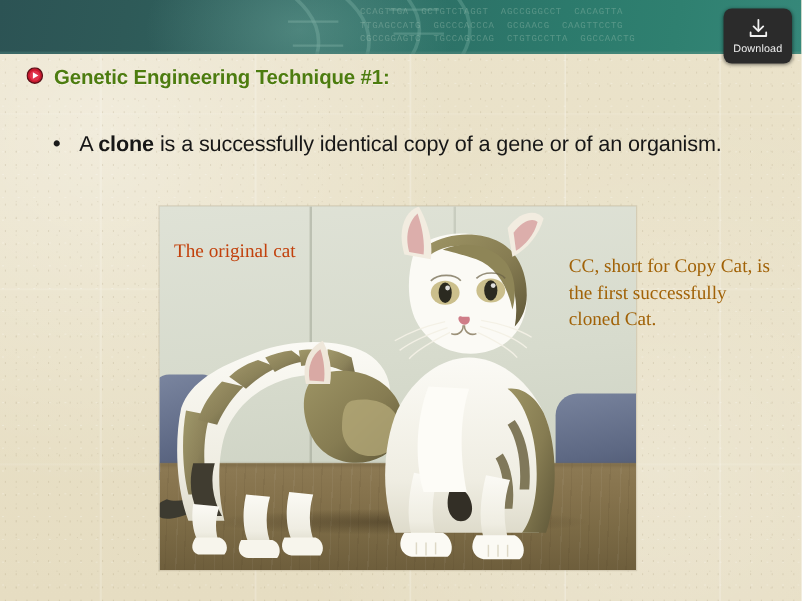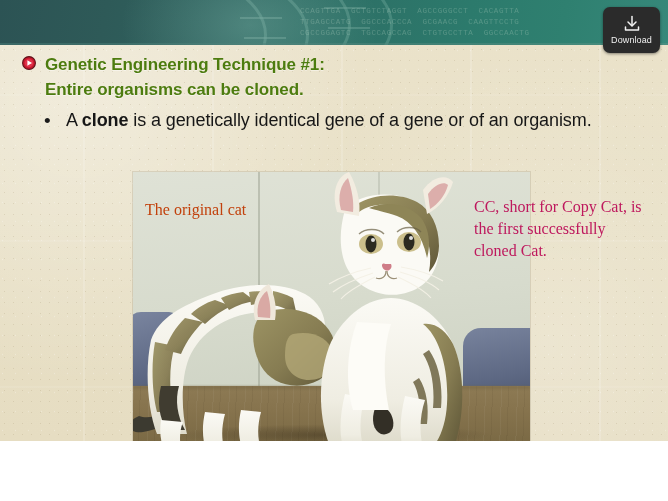--- a/index.html
+++ b/index.html
@@ -3,21 +3,21 @@
 <meta charset="utf-8">
 <style>
   html, body {
     margin: 0;
     padding: 0;
     background: #ffffff;
   }
   #slide {
     position: relative;
     width: 668px;
-    height: 441px;
+    height: 501px;
     overflow: hidden;
     font-family: "Liberation Sans", sans-serif;
     background: #e9e1c8;
   }
 
   
   .bg-base {
     position: absolute;
     inset: 0;
     background:
@@ -234,23 +234,23 @@
     position: absolute;
     left: 145px; top: 199px;
     width: 120px;
     color: #c2410c;
     font-family: "Liberation Serif", serif;
     font-size: 16px;
     line-height: 21px;
   }
   .cap-right {
     position: absolute;
-    left: 474px; top: 196px;
+    left: 474px; top: 212px;
     width: 172px;
-    color: #be185d;
+    color: #a16207;
     font-family: "Liberation Serif", serif;
     font-size: 16px;
     line-height: 22px;
   }
 </style>
 </head>
 <body>
 
 <div id="slide">
 
@@ -299,26 +299,25 @@
     <span class="download-label">Download</span>
   </div>
 
   <div class="heading-wrap">
     <svg class="heading-bullet" viewBox="0 0 14 14">
       <circle cx="7" cy="7" r="6.4" fill="#c8192e" stroke="#5d1018" stroke-width="1.1"></circle>
       <circle cx="7" cy="7" r="4.3" fill="#e0324a"></circle>
       <polygon points="5.4,4.3 10,7 5.4,9.7" fill="#ffffff"></polygon>
     </svg>
     <div class="heading-text">Genetic Engineering Technique #1:</div>
-    <div class="heading-text">Entire organisms can be cloned.</div>
   </div>
 
   <div class="body-wrap">
     <span class="body-dot">•</span>
-    <div class="body-text"><span>A </span><b>clone</b><span> is a genetically identical gene of a gene or of an organism.</span></div>
+    <div class="body-text"><span>A </span><b>clone</b><span> is a successfully identical copy of a gene or of an organism.</span></div>
   </div>
 
   <div class="photo">
     <div class="ph-wall"></div>
     <div class="ph-wall-seam"></div>
     <div class="ph-wall-seam2"></div>
     <div class="ph-chair-l"></div>
     <div class="ph-chair-r"></div>
     <div class="ph-table">
       <div class="ph-table-grain"></div>

